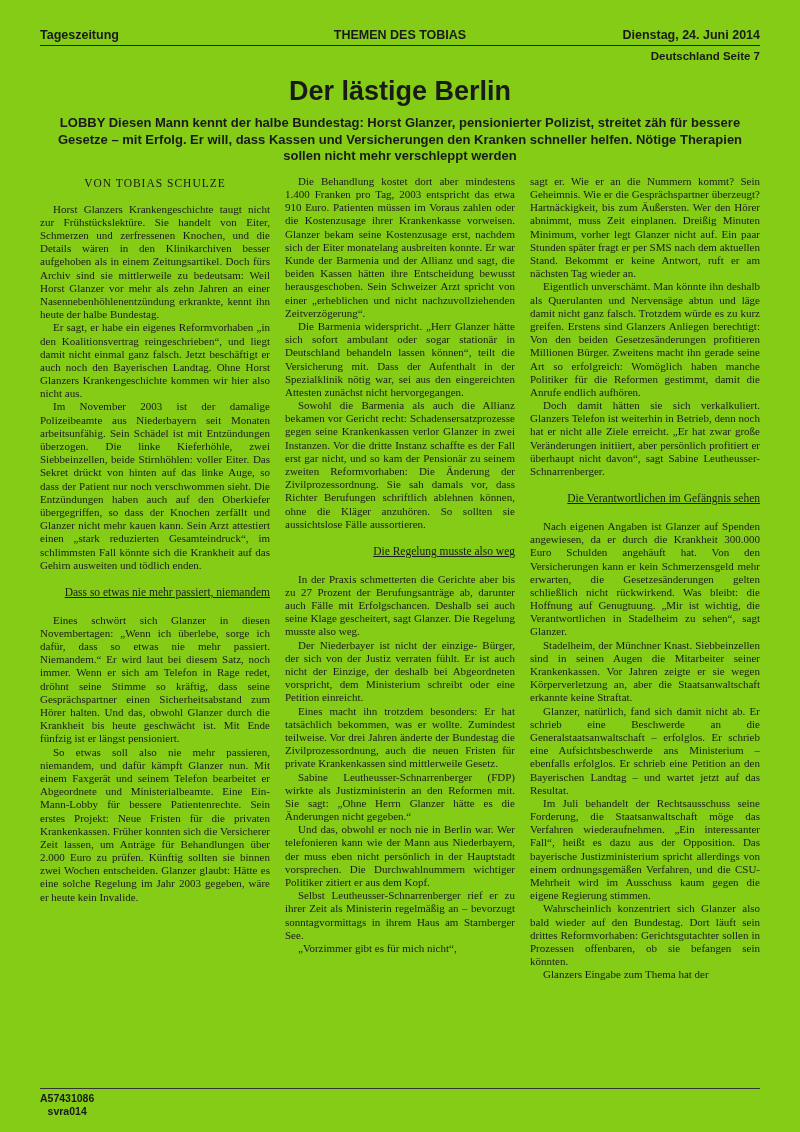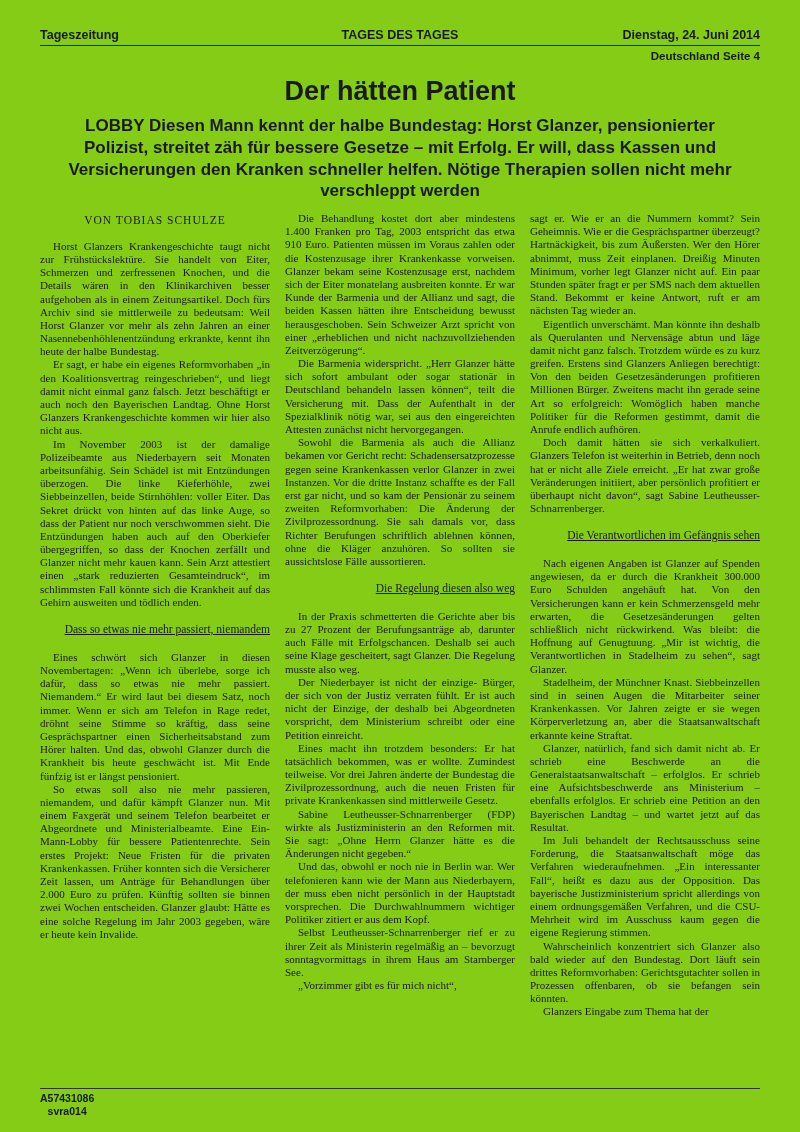--- a/index.html
+++ b/index.html
@@ -42,21 +42,21 @@
     font-family: "Liberation Sans", "DejaVu Sans", sans-serif;
     font-weight: bold;
     font-size: 27px;
     margin: 14px 0 8px 0;
     letter-spacing: 0;
   }
   .article-subtitle {
     text-align: center;
     font-family: "Liberation Sans", "DejaVu Sans", sans-serif;
     font-weight: bold;
-    font-size: 17px;
+    font-size: 13px;
     line-height: 1.28;
     margin: 0 auto 10px auto;
     width: 96%;
   }
   
   .columns {
     display: flex;
     gap: 15px;
     height: 952px;
     overflow: hidden;
@@ -104,43 +104,43 @@
   }
   .page-footer .f-right { text-align: center; }
 </style>
 </head>
 <body>
 
 <div class="page">
 
   <div class="masthead-row">
     <span class="left">Tageszeitung</span>
-    <span class="center">TAGES DES TAGES</span>
+    <span class="center">THEMEN DES TOBIAS</span>
     <span class="right">Dienstag, 24. Juni 2014</span>
   </div>
-  <div class="page-ref">Deutschland Seite 4</div>
+  <div class="page-ref">Deutschland Seite 7</div>
 
-  <h1 class="article-title">Der hätten Patient</h1>
+  <h1 class="article-title">Der lästige Berlin</h1>
   <p class="article-subtitle">LOBBY Diesen Mann kennt der halbe Bundestag: Horst Glanzer, pensionierter Polizist, streitet zäh für bessere Gesetze – mit Erfolg. Er will, dass Kassen und Versicherungen den Kranken schneller helfen. Nötige Therapien sollen nicht mehr verschleppt werden</p>
 
   <div class="columns">
     <div class="col">
         <p class="byline">VON TOBIAS SCHULZE</p>
         <p class="body">Horst Glanzers Krankengeschichte taugt nicht zur Frühstückslektüre. Sie handelt von Eiter, Schmerzen und zerfressenen Knochen, und die Details wären in den Klinikarchiven besser aufgehoben als in einem Zeitungsartikel. Doch fürs Archiv sind sie mittlerweile zu bedeutsam: Weil Horst Glanzer vor mehr als zehn Jahren an einer Nasennebenhöhlenentzündung erkrankte, kennt ihn heute der halbe Bundestag.</p>
         <p class="body">Er sagt, er habe ein eigenes Reformvorhaben „in den Koalitionsvertrag reingeschrieben“, und liegt damit nicht einmal ganz falsch. Jetzt beschäftigt er auch noch den Bayerischen Landtag. Ohne Horst Glanzers Krankengeschichte kommen wir hier also nicht aus.</p>
         <p class="body">Im November 2003 ist der damalige Polizeibeamte aus Niederbayern seit Monaten arbeitsunfähig. Sein Schädel ist mit Entzündungen überzogen. Die linke Kieferhöhle, zwei Siebbeinzellen, beide Stirnhöhlen: voller Eiter. Das Sekret drückt von hinten auf das linke Auge, so dass der Patient nur noch verschwommen sieht. Die Entzündungen haben auch auf den Oberkiefer übergegriffen, so dass der Knochen zerfällt und Glanzer nicht mehr kauen kann. Sein Arzt attestiert einen „stark reduzierten Gesamteindruck“, im schlimmsten Fall könnte sich die Krankheit auf das Gehirn ausweiten und tödlich enden.</p>
         <p class="subhead">Dass so etwas nie mehr passiert, niemandem</p>
         <p class="body">Eines schwört sich Glanzer in diesen Novembertagen: „Wenn ich überlebe, sorge ich dafür, dass so etwas nie mehr passiert. Niemandem.“ Er wird laut bei diesem Satz, noch immer. Wenn er sich am Telefon in Rage redet, dröhnt seine Stimme so kräftig, dass seine Gesprächspartner einen Sicherheitsabstand zum Hörer halten. Und das, obwohl Glanzer durch die Krankheit bis heute geschwächt ist. Mit Ende fünfzig ist er längst pensioniert.</p>
         <p class="body">So etwas soll also nie mehr passieren, niemandem, und dafür kämpft Glanzer nun. Mit einem Faxgerät und seinem Telefon bearbeitet er Abgeordnete und Ministerialbeamte. Eine Ein-Mann-Lobby für bessere Patientenrechte. Sein erstes Projekt: Neue Fristen für die privaten Krankenkassen. Früher konnten sich die Versicherer Zeit lassen, um Anträge für Behandlungen über 2.000 Euro zu prüfen. Künftig sollten sie binnen zwei Wochen entscheiden. Glanzer glaubt: Hätte es eine solche Regelung im Jahr 2003 gegeben, wäre er heute kein Invalide.</p>
       </div>
     <div class="col">
         <p class="body">Die Behandlung kostet dort aber mindestens 1.400 Franken pro Tag, 2003 entspricht das etwa 910 Euro. Patienten müssen im Voraus zahlen oder die Kostenzusage ihrer Krankenkasse vorweisen. Glanzer bekam seine Kostenzusage erst, nachdem sich der Eiter monatelang ausbreiten konnte. Er war Kunde der Barmenia und der Allianz und sagt, die beiden Kassen hätten ihre Entscheidung bewusst herausgeschoben. Sein Schweizer Arzt spricht von einer „erheblichen und nicht nachzuvollziehenden Zeitverzögerung“.</p>
         <p class="body">Die Barmenia widerspricht. „Herr Glanzer hätte sich sofort ambulant oder sogar stationär in Deutschland behandeln lassen können“, teilt die Versicherung mit. Dass der Aufenthalt in der Spezialklinik nötig war, sei aus den eingereichten Attesten zunächst nicht hervorgegangen.</p>
         <p class="body">Sowohl die Barmenia als auch die Allianz bekamen vor Gericht recht: Schadensersatzprozesse gegen seine Krankenkassen verlor Glanzer in zwei Instanzen. Vor die dritte Instanz schaffte es der Fall erst gar nicht, und so kam der Pensionär zu seinem zweiten Reformvorhaben: Die Änderung der Zivilprozessordnung. Sie sah damals vor, dass Richter Berufungen schriftlich ablehnen können, ohne die Kläger anzuhören. So sollten sie aussichtslose Fälle aussortieren.</p>
-        <p class="subhead">Die Regelung diesen also weg</p>
+        <p class="subhead">Die Regelung musste also weg</p>
         <p class="body">In der Praxis schmetterten die Gerichte aber bis zu 27 Prozent der Berufungsanträge ab, darunter auch Fälle mit Erfolgschancen. Deshalb sei auch seine Klage gescheitert, sagt Glanzer. Die Regelung musste also weg.</p>
         <p class="body">Der Niederbayer ist nicht der einzige- Bürger, der sich von der Justiz verraten fühlt. Er ist auch nicht der Einzige, der deshalb bei Abgeordneten vorspricht, dem Ministerium schreibt oder eine Petition einreicht.</p>
         <p class="body">Eines macht ihn trotzdem besonders: Er hat tatsächlich bekommen, was er wollte. Zumindest teilweise. Vor drei Jahren änderte der Bundestag die Zivilprozessordnung, auch die neuen Fristen für private Krankenkassen sind mittlerweile Gesetz.</p>
         <p class="body">Sabine Leutheusser-Schnarrenberger (FDP) wirkte als Justizministerin an den Reformen mit. Sie sagt: „Ohne Herrn Glanzer hätte es die Änderungen nicht gegeben.“</p>
         <p class="body">Und das, obwohl er noch nie in Berlin war. Wer telefonieren kann wie der Mann aus Niederbayern, der muss eben nicht persönlich in der Hauptstadt vorsprechen. Die Durchwahlnummern wichtiger Politiker zitiert er aus dem Kopf.</p>
         <p class="body">Selbst Leutheusser-Schnarrenberger rief er zu ihrer Zeit als Ministerin regelmäßig an – bevorzugt sonntagvormittags in ihrem Haus am Starnberger See.</p>
         <p class="body">„Vorzimmer gibt es für mich nicht“,</p>
       </div>
     <div class="col">
         <p class="cont">sagt er. Wie er an die Nummern kommt? Sein Geheimnis. Wie er die Gesprächspartner überzeugt? Hartnäckigkeit, bis zum Äußersten. Wer den Hörer abnimmt, muss Zeit einplanen. Dreißig Minuten Minimum, vorher legt Glanzer nicht auf. Ein paar Stunden später fragt er per SMS nach dem aktuellen Stand. Bekommt er keine Antwort, ruft er am nächsten Tag wieder an.</p>

